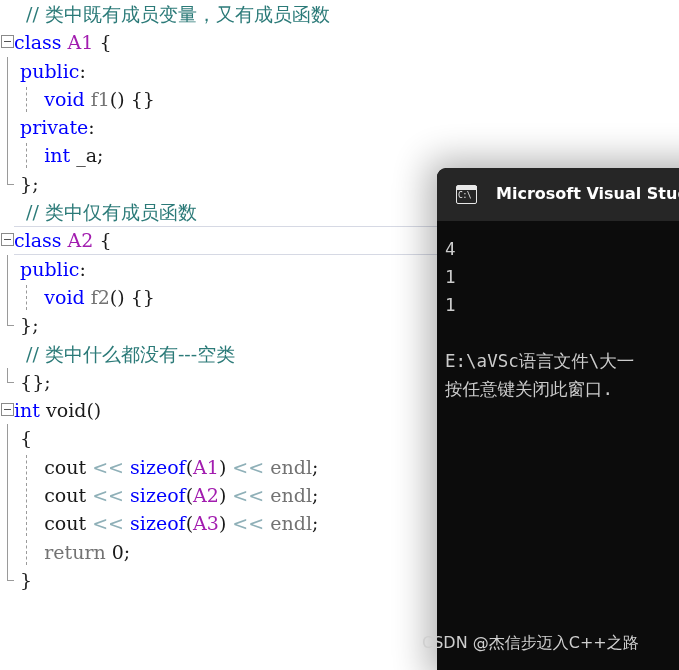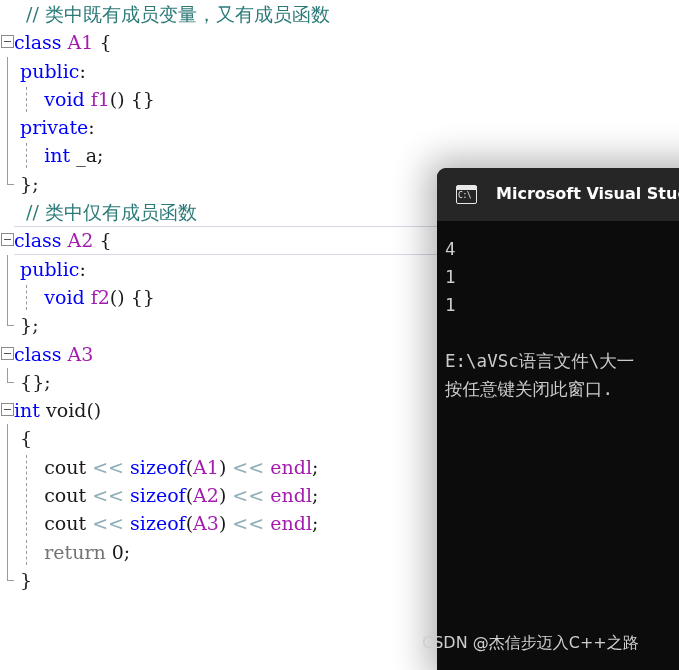--- a/index.html
+++ b/index.html
@@ -32,21 +32,21 @@
     font-size: 19px;
     color: #1a1a1a;
     padding-left: 14px;
   }
   .code-line .txt { display: inline; }
 
   
   .kw      { color: #0000ff; text-align: right; }
   .cmt     { color: #2b7a78; }
   .type    { color: #a21caf; }
-  .fn      { color: #a21caf; }
+  .fn      { color: #737373; }
   .ret     { color: #737373; }
   .plain   { color: #1a1a1a; }
   .op      { color: #8fb0b8; }
 
   
   .fold-box {
     position: absolute;
     left: 1px;
     top: 7px;
     width: 13px;
@@ -204,21 +204,21 @@
         <div class="code-line"><div class="fold-rail"></div><span class="txt plain"> </span><span class="txt kw">public</span><span class="txt plain">:</span></div>
         <div class="code-line"><div class="fold-rail"></div><div class="indent-guide"></div><span class="txt plain">     </span><span class="txt kw">void </span><span class="txt fn">f1</span><span class="txt plain">() {}</span></div>
         <div class="code-line"><div class="fold-rail"></div><span class="txt plain"> </span><span class="txt kw">private</span><span class="txt plain">:</span></div>
         <div class="code-line"><div class="fold-rail"></div><div class="indent-guide"></div><span class="txt plain">     </span><span class="txt kw">int </span><span class="txt plain">_a;</span></div>
         <div class="code-line"><div class="fold-rail end"></div><span class="txt plain"> };</span></div>
         <div class="code-line"><span class="txt cmt">  // 类中仅有成员函数</span></div>
         <div class="code-line"><div class="cur-line-box"></div><div class="fold-box"></div><span class="txt kw">class </span><span class="txt type">A2</span><span class="txt plain"> {</span></div>
         <div class="code-line"><div class="fold-rail"></div><span class="txt plain"> </span><span class="txt kw">public</span><span class="txt plain">:</span></div>
         <div class="code-line"><div class="fold-rail"></div><div class="indent-guide"></div><span class="txt plain">     </span><span class="txt kw">void </span><span class="txt fn">f2</span><span class="txt plain">() {}</span></div>
         <div class="code-line"><div class="fold-rail end"></div><span class="txt plain"> };</span></div>
-        <div class="code-line"><div class="fold-box"></div><span class="txt kw">class </span><span class="txt type">A3</span></div>
+        <div class="code-line"><span class="txt cmt">  // 类中什么都没有---空类</span></div>
         <div class="code-line"><div class="fold-rail end"></div><span class="txt plain"> {};</span></div>
         <div class="code-line"><div class="fold-box"></div><span class="txt kw">int </span><span class="txt plain">void</span><span class="txt plain">()</span></div>
         <div class="code-line"><div class="fold-rail"></div><span class="txt plain"> {</span></div>
         <div class="code-line"><div class="fold-rail"></div><div class="indent-guide"></div><span class="txt plain">     </span><span class="txt plain">cout </span><span class="txt op">&lt;&lt; </span><span class="txt kw">sizeof</span><span class="txt plain">(</span><span class="txt type">A1</span><span class="txt plain">) </span><span class="txt op">&lt;&lt; </span><span class="txt fn">endl</span><span class="txt plain">;</span></div>
         <div class="code-line"><div class="fold-rail"></div><div class="indent-guide"></div><span class="txt plain">     </span><span class="txt plain">cout </span><span class="txt op">&lt;&lt; </span><span class="txt kw">sizeof</span><span class="txt plain">(</span><span class="txt type">A2</span><span class="txt plain">) </span><span class="txt op">&lt;&lt; </span><span class="txt fn">endl</span><span class="txt plain">;</span></div>
         <div class="code-line"><div class="fold-rail"></div><div class="indent-guide"></div><span class="txt plain">     </span><span class="txt plain">cout </span><span class="txt op">&lt;&lt; </span><span class="txt kw">sizeof</span><span class="txt plain">(</span><span class="txt type">A3</span><span class="txt plain">) </span><span class="txt op">&lt;&lt; </span><span class="txt fn">endl</span><span class="txt plain">;</span></div>
         <div class="code-line"><div class="fold-rail"></div><div class="indent-guide"></div><span class="txt plain">     </span><span class="txt ret">return </span><span class="txt plain">0;</span></div>
         <div class="code-line"><div class="fold-rail end"></div><span class="txt plain"> }</span></div>
       </div>
   </div>

